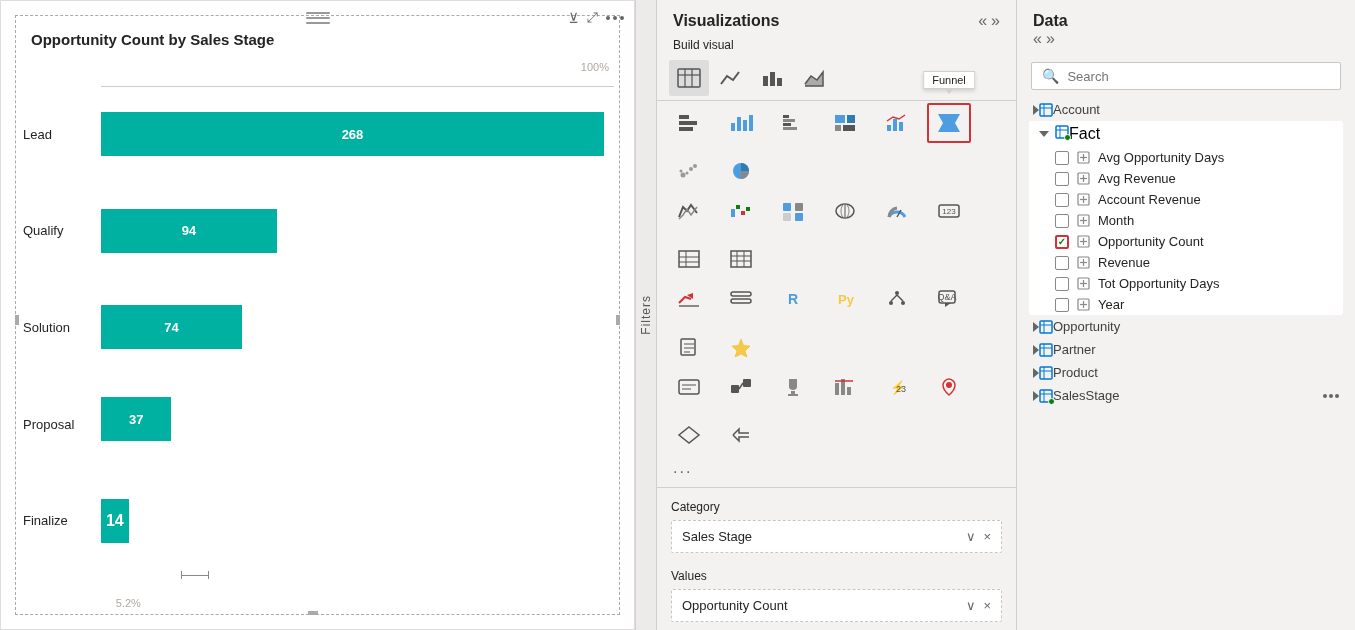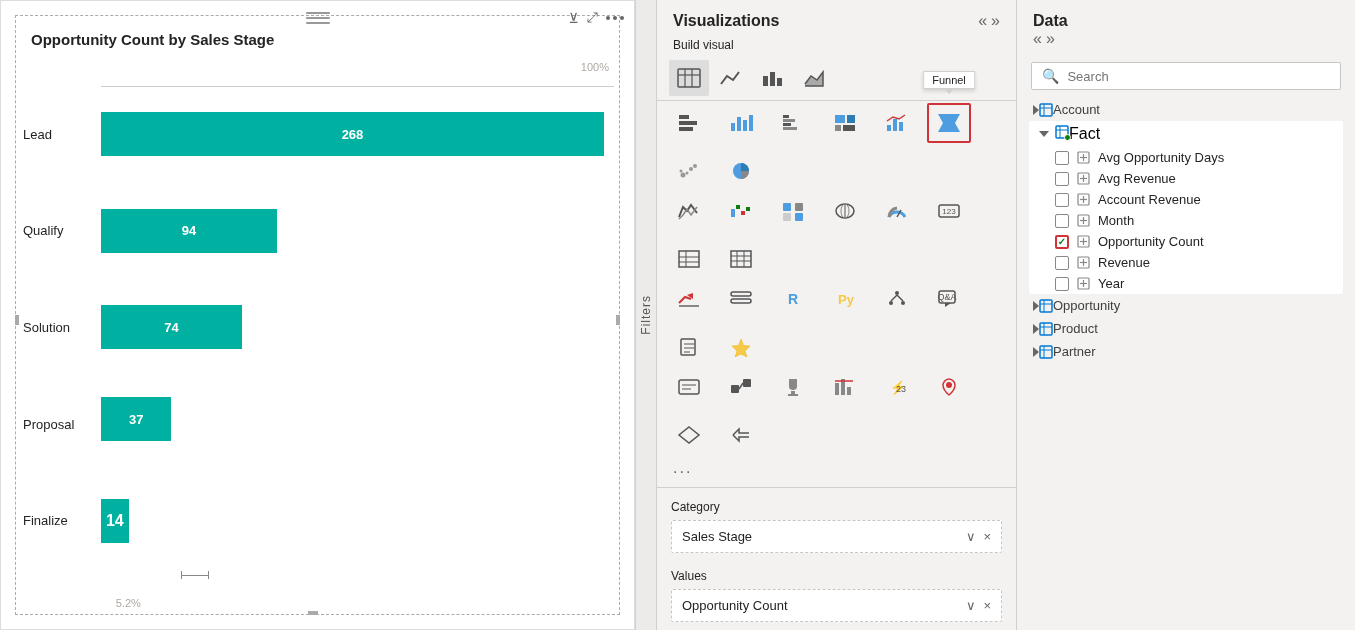--- a/index.html
+++ b/index.html
@@ -868,20 +868,29 @@
           <div class="tree-child-item">
             <div class="checkbox"></div>
             <svg width="13" height="13" viewBox="0 0 13 13">
                 <rect x="1" y="1" width="11" height="11" rx="1" fill="none" stroke="#888" stroke-width="1.2"></rect>
                 <line x1="3" y1="6.5" x2="10" y2="6.5" stroke="#888" stroke-width="1.2"></line>
                 <line x1="6.5" y1="3" x2="6.5" y2="10" stroke="#888" stroke-width="1.2"></line>
               </svg>
             <span>Revenue</span>
           </div>
 
+          <div class="tree-child-item">
+            <div class="checkbox"></div>
+            <svg width="13" height="13" viewBox="0 0 13 13">
+                <rect x="1" y="1" width="11" height="11" rx="1" fill="none" stroke="#888" stroke-width="1.2"></rect>
+                <line x1="3" y1="6.5" x2="10" y2="6.5" stroke="#888" stroke-width="1.2"></line>
+                <line x1="6.5" y1="3" x2="6.5" y2="10" stroke="#888" stroke-width="1.2"></line>
+              </svg>
+            <span>Tot Opportunity Days</span>
+          </div>
 
           <div class="tree-child-item">
             <div class="checkbox"></div>
             <svg width="13" height="13" viewBox="0 0 13 13">
                 <rect x="1" y="1" width="11" height="11" rx="1" fill="none" stroke="#888" stroke-width="1.2"></rect>
                 <line x1="3" y1="6.5" x2="10" y2="6.5" stroke="#888" stroke-width="1.2"></line>
                 <line x1="6.5" y1="3" x2="6.5" y2="10" stroke="#888" stroke-width="1.2"></line>
               </svg>
             <span>Year</span>
           </div>
@@ -898,30 +907,47 @@
         <span>Opportunity</span>
       </div>
 
       <div class="tree-group-header">
         <span class="chevron-right"></span>
         <svg width="14" height="14" viewBox="0 0 14 14">
             <rect x="1" y="1" width="12" height="12" rx="1" fill="none" stroke="#0078d4" stroke-width="1.5"></rect>
             <line x1="1" y1="5" x2="13" y2="5" stroke="#0078d4" stroke-width="1"></line>
             <line x1="5" y1="1" x2="5" y2="13" stroke="#0078d4" stroke-width="1"></line>
           </svg>
-        <span>Product</span>
+        <span>Partner</span>
       </div>
 
       <div class="tree-group-header">
         <span class="chevron-right"></span>
         <svg width="14" height="14" viewBox="0 0 14 14">
             <rect x="1" y="1" width="12" height="12" rx="1" fill="none" stroke="#0078d4" stroke-width="1.5"></rect>
             <line x1="1" y1="5" x2="13" y2="5" stroke="#0078d4" stroke-width="1"></line>
             <line x1="5" y1="1" x2="5" y2="13" stroke="#0078d4" stroke-width="1"></line>
           </svg>
-        <span>Partner</span>
-      </div>
-
+        <span>Product</span>
+      </div>
+
+      <div class="tree-group-header">
+        <span class="chevron-right"></span>
+        <div style="position:relative;width:14px;height:14px;flex-shrink:0;">
+          <svg width="14" height="14" viewBox="0 0 14 14">
+              <rect x="1" y="1" width="12" height="12" rx="1" fill="none" stroke="#0078d4" stroke-width="1.5"></rect>
+              <line x1="1" y1="5" x2="13" y2="5" stroke="#0078d4" stroke-width="1"></line>
+              <line x1="5" y1="1" x2="5" y2="13" stroke="#0078d4" stroke-width="1"></line>
+            </svg>
+          <div style="position:absolute;bottom:-2px;right:-2px;width:7px;height:7px;background:#107c10;border-radius:50%;border:1px solid #fff;"></div>
+        </div>
+        <span>SalesStage</span>
+        <div style="margin-left:auto;display:flex;gap:2px;">
+          <div class="more-dot"></div>
+          <div class="more-dot"></div>
+          <div class="more-dot"></div>
+        </div>
+      </div>
 
     </div>
   </div>
 
 </div>
 
 </body></html>

